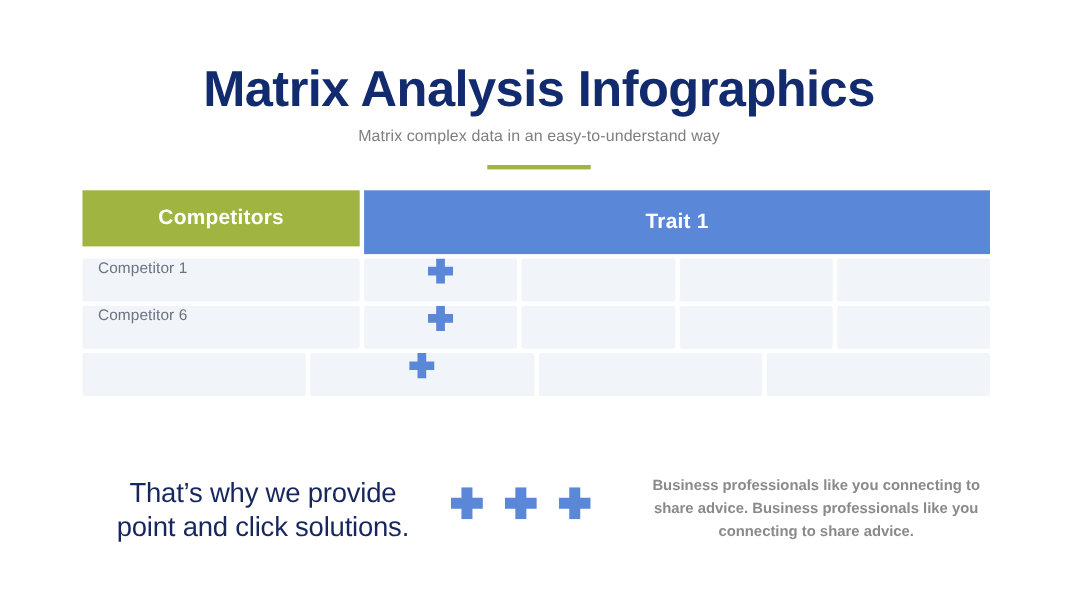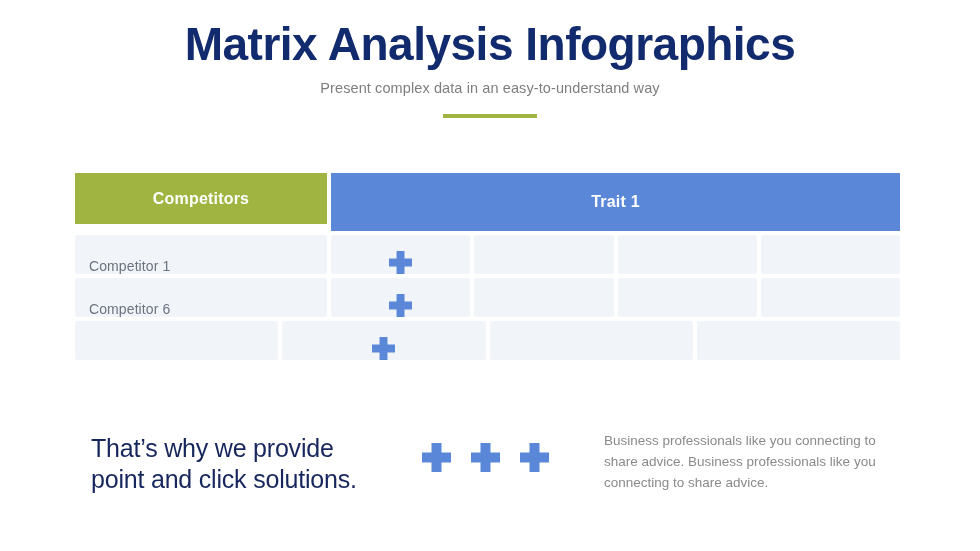--- a/index.html
+++ b/index.html
@@ -12,20 +12,21 @@
     background: #ffffff;
     font-family: "Liberation Sans", sans-serif;
     overflow: hidden;
     position: relative;
   }
 
   
   .header {
     text-align: center;
     padding-top: 20px;
+    margin-top: 36px;
   }
   .page-title {
     font-size: 46px;
     font-weight: bold;
     color: #122a6e;
     letter-spacing: -0.5px;
     line-height: 1.05;
     margin: 0;
   }
   .page-subtitle {
@@ -73,33 +74,33 @@
   }
   .header-row .cell-trait {
     background: #5a87d8;
     height: 58px;
     display: flex;
     align-items: center;
     justify-content: center;
   }
   .header-label {
     color: #ffffff;
-    font-size: 16px;
+    font-size: 19px;
     font-weight: bold;
     letter-spacing: 0.2px;
   }
 
   
   .body-row .cell-name,
   .body-row .cell-trait {
     background: #f1f5f9;
     height: 39px;
     border-radius: 2px;
     display: flex;
-    align-items: flex-end;
+    align-items: flex-start;
   }
   .body-row .cell-name {
     padding-left: 14px;
   }
   .body-row .cell-trait {
     justify-content: center;
   }
   .row-label {
     color: #6b7280;
     font-size: 14px;
@@ -109,24 +110,25 @@
   
   .plus-icon {
     display: inline-block;
     line-height: 0;
   }
   .plus-icon svg { display: block; }
 
   
   .bottom {
     position: absolute;
-    left: 12px;
+    left: 0;
     top: 425px;
     width: 908px;
     height: 110px;
+    text-align: center;
   }
   .bottom-headline {
     position: absolute;
     left: 79px;
     top: 8px;
     width: 320px;
     font-size: 25px;
     color: #17275e;
     line-height: 31px;
     letter-spacing: -0.2px;
@@ -140,28 +142,29 @@
     align-items: center;
   }
   .bottom-body {
     position: absolute;
     left: 592px;
     top: 5px;
     width: 300px;
     font-size: 13.5px;
     color: #8a8a8a;
     line-height: 21px;
+    font-weight: bold;
   }
 </style>
 </head>
 <body>
 
 <div class="header">
   <h1 class="page-title">Matrix Analysis Infographics</h1>
-  <p class="page-subtitle">Present complex data in an easy-to-understand way</p>
+  <p class="page-subtitle">Matrix complex data in an easy-to-understand way</p>
   <div class="accent-bar"></div>
 </div>
 
 <div class="matrix">
 
   <div class="matrix-row header-row">
     <div class="cell-name">
       <span class="header-label">Competitors</span>
     </div>
     <div class="cell-trait">

